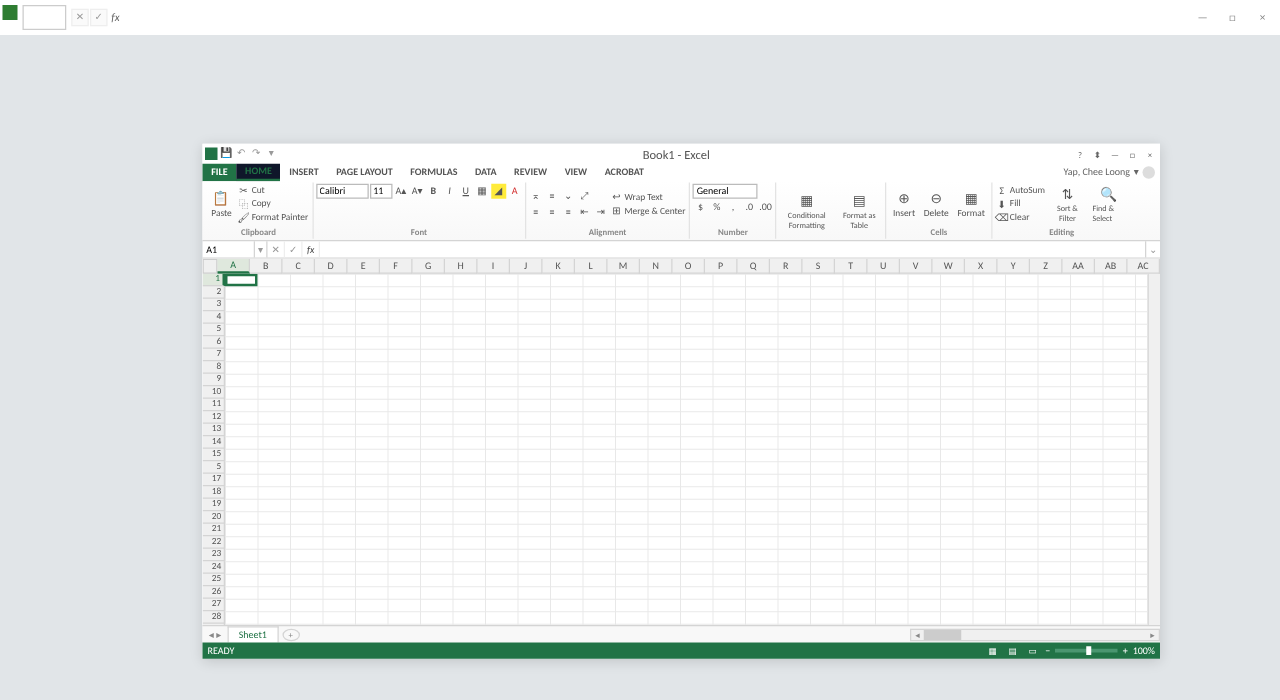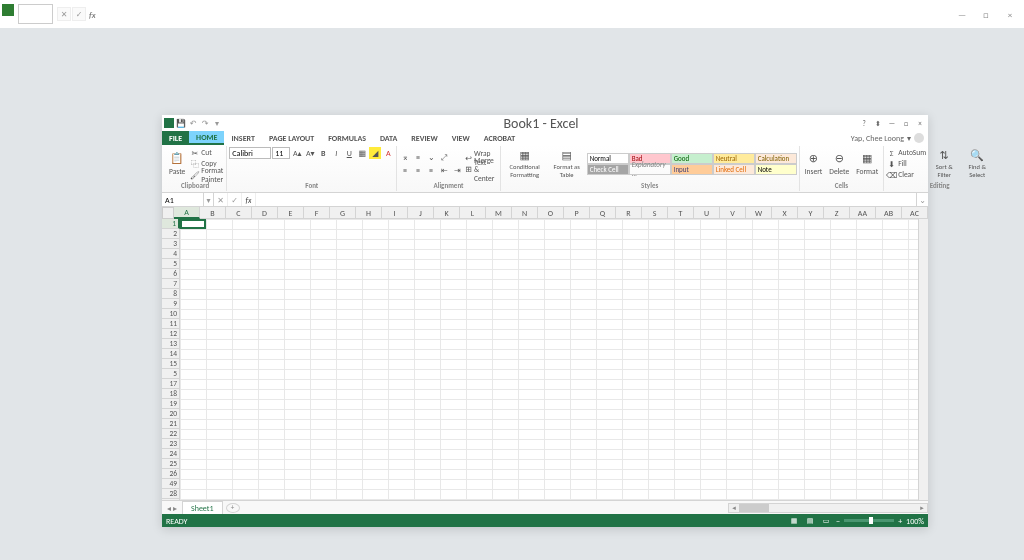--- a/index.html
+++ b/index.html
@@ -17,29 +17,29 @@
 
 
 .excel-window { position: absolute; top: 115px; left: 162px; width: 766px; height: 412px; background: #fff; box-shadow: 0 2px 10px rgba(0,0,0,.15); display: flex; flex-direction: column; }
 
 
 .titlebar { height: 16px; background: #fff; display: flex; align-items: center; font-size: 8px; color: #555; border-bottom: 0; }
 .titlebar-left { display: flex; gap: 2px; padding: 0 2px; align-items: center; }
 .excel-icon { width: 10px; height: 10px; background: #217346; display: inline-block; }
 .save-icon { width: 10px; height: 10px; color: #1565c0; display: flex; align-items: center; justify-content: center; font-size: 8px; }
 .undo-redo { width: 10px; font-size: 8px; color: #999; text-align: center; }
-.titlebar-center { flex: 1; text-align: center; font-size: 14px; color: #555; }
+.titlebar-center { flex: 1; text-align: center; font-size: 10px; color: #555; }
 .titlebar-right { display: flex; gap: 2px; padding-right: 2px; }
 .win-btn { width: 12px; height: 10px; font-size: 7px; color: #666; display: flex; align-items: center; justify-content: center; }
 
 
 .ribbon-tabs { height: 14px; background: #fff; display: flex; font-size: 8px; align-items: stretch; }
 .ribbon-tab { padding: 0 7px; color: #555; display: flex; align-items: center; text-transform: uppercase; cursor: pointer; font-weight: bold; }
 .ribbon-tab.file { background: #217346; color: #fff; }
-.ribbon-tab.active { background: #7dd3fc; border-bottom: 2px solid #217346; color: #217346; }
+.ribbon-tab.active { background: #0f172a; border-bottom: 2px solid #217346; color: #217346; }
 .ribbon-user { margin-left: auto; padding: 0 4px; display: flex; align-items: center; gap: 3px; color: #666; font-size: 8px; }
 .avatar { width: 10px; height: 10px; background: #ddd; border-radius: 50%; }
 
 
 .ribbon { height: 48px; background: linear-gradient(#fff,#f8f8f8); display: flex; border-bottom: 1px solid #d4d4d4; padding: 1px 2px; }
 .ribbon-group { border-right: 1px solid #e3e3e3; display: flex; flex-direction: column; padding: 1px 2px; }
 .ribbon-group-content { flex: 1; display: flex; align-items: center; gap: 1px; }
 .ribbon-group-label { font-size: 7px; color: #888; text-align: center; padding-top: 1px; font-weight: bold; }
 .big-btn { display: flex; flex-direction: column; align-items: center; gap: 1px; padding: 1px 3px; font-size: 7.5px; color: #555; }
 .big-icon { width: 14px; height: 14px; display: flex; align-items: center; justify-content: center; font-size: 11px; }
@@ -227,45 +227,45 @@
             </div>
           <div class="small-btn">
               <span class="sm-icon">⊞</span>
               <span>Merge &amp; Center</span>
             </div>
         </div>
       </div>
       <div class="ribbon-group-label">Alignment</div>
     </div>
 
+    <div class="ribbon-group">
+      <div class="ribbon-group-content" style="flex-direction:column;gap:1px;align-items:flex-start">
+        <input class="font-select" style="width: 52px;" value="General">
+        <div class="btn-row">
+          <div class="mini-btn">$</div>
+          <div class="mini-btn">%</div>
+          <div class="mini-btn">,</div>
+          <div class="mini-btn">.0</div>
+          <div class="mini-btn">.00</div>
+        </div>
+      </div>
+      <div class="ribbon-group-label">Number</div>
+    </div>
 
     <div class="ribbon-group">
       <div class="ribbon-group-content">
         <div class="big-btn">
             <div class="big-icon">▦</div>
             <span style="font-size:6.5px;width:38px;text-align:center">Conditional Formatting</span>
           </div>
         <div class="big-btn">
             <div class="big-icon">▤</div>
             <span style="font-size:6.5px;width:32px;text-align:center">Format as Table</span>
           </div>
-        <div class="styles-grid">
-          <div class="style-cell style-normal">Normal</div>
-          <div class="style-cell style-bad">Bad</div>
-          <div class="style-cell style-good">Good</div>
-          <div class="style-cell style-neutral">Neutral</div>
-          <div class="style-cell style-calc">Calculation</div>
-          <div class="style-cell style-check">Check Cell</div>
-          <div class="style-cell style-explan">Explanatory ...</div>
-          <div class="style-cell style-input">Input</div>
-          <div class="style-cell style-linked">Linked Cell</div>
-          <div class="style-cell style-note">Note</div>
-        </div>
-      </div>
-      <div class="ribbon-group-label">Styles</div>
+      </div>
     </div>
 
     <div class="ribbon-group">
       <div class="ribbon-group-content">
         <div class="big-btn">
             <div class="big-icon">⊕</div>
             <span>Insert</span>
           </div>
         <div class="big-btn">
             <div class="big-icon">⊖</div>
@@ -294,21 +294,21 @@
               <span class="sm-icon">⌫</span>
               <span>Clear</span>
             </div>
         </div>
         <div class="big-btn">
             <div class="big-icon">⇅</div>
             <span style="font-size:6.5px;width:26px;text-align:center">Sort &amp; Filter</span>
           </div>
         <div class="big-btn">
             <div class="big-icon">🔍</div>
-            <span style="font-size:6.5px;width:26px;text-align:center">Find &amp; Select</span>
+            <span style="font-size:6.5px;width:26px;">Find &amp; Select</span>
           </div>
       </div>
       <div class="ribbon-group-label">Editing</div>
     </div>
   </div>
 
   <div class="formula-bar">
     <div class="name-box">A1</div>
     <div class="name-box-dd">▾</div>
     <div class="fb-btn">✕</div>
@@ -374,21 +374,21 @@
           <div class="row-header">17</div>
           <div class="row-header">18</div>
           <div class="row-header">19</div>
           <div class="row-header">20</div>
           <div class="row-header">21</div>
           <div class="row-header">22</div>
           <div class="row-header">23</div>
           <div class="row-header">24</div>
           <div class="row-header">25</div>
           <div class="row-header">26</div>
-          <div class="row-header">49</div>
+          <div class="row-header">27</div>
           <div class="row-header">28</div>
           <div class="row-header">29</div>
         </div>
       <div class="cells">
         <div class="active-cell"></div>
       </div>
       <div class="v-scroll"></div>
     </div>
   </div>
 

